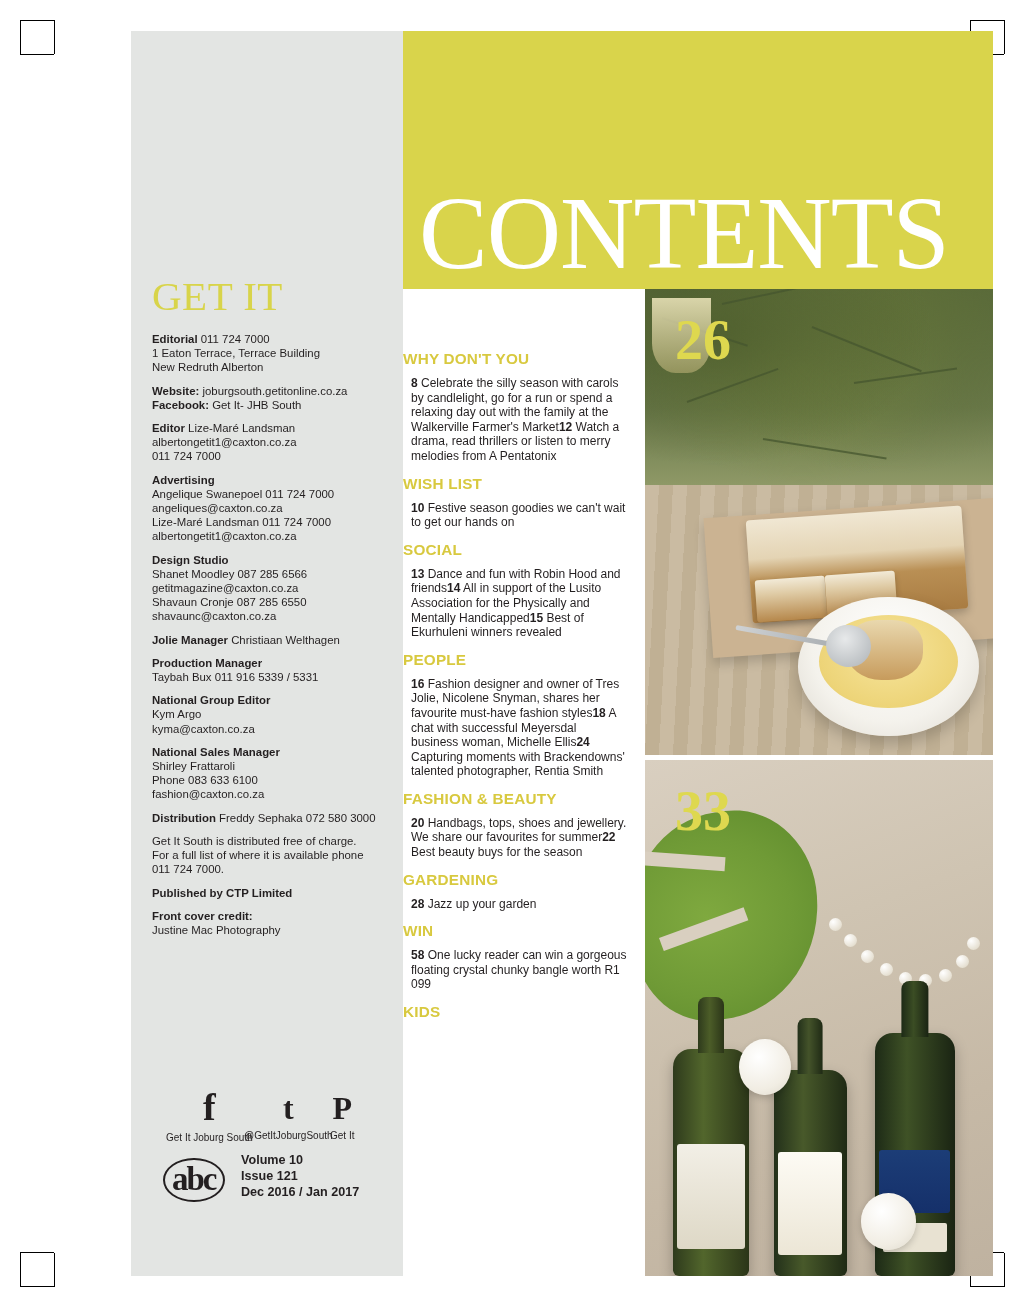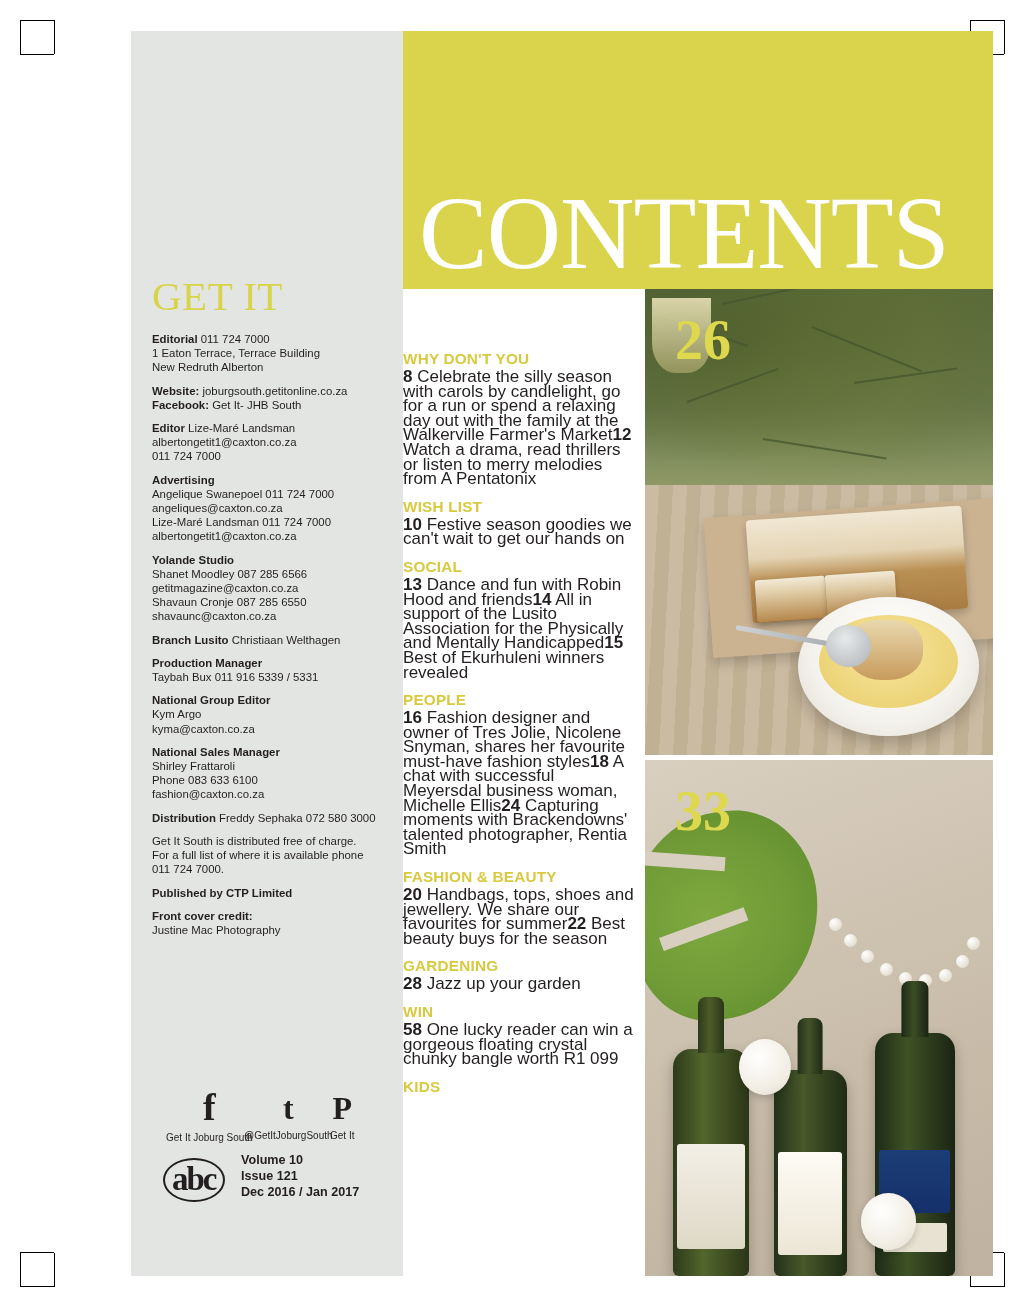--- a/index.html
+++ b/index.html
@@ -155,22 +155,22 @@
   }
   .toc .sec { margin-bottom: 11px; }
   .toc .sec h2 {
     margin: 0 0 2px 0;
     font-size: 15.3px;
     font-weight: bold;
     color: #d8c93f;
     letter-spacing: 0.2px;
   }
   .toc .sec p {
-    margin: 0;
-    font-size: 17px;
+    margin: 8px;
+    font-size: 12px;
     line-height: 14.6px;
   }
   .toc .sec p b { font-weight: bold; }
 
   
   .photo {
     position: absolute;
     overflow: hidden;
   }
   .photo-food {
@@ -399,30 +399,30 @@
 
     <div class="blk">
       <b>Advertising</b><br>
       <span>Angelique Swanepoel 011 724 7000</span><br>
       <span>angeliques@caxton.co.za</span><br>
       <span>Lize-Maré Landsman 011 724 7000</span><br>
       <span>albertongetit1@caxton.co.za</span>
     </div>
 
     <div class="blk">
-      <b>Yolande Studio</b><br>
+      <b>Design Studio</b><br>
       <span>Shanet Moodley 087 285 6566</span><br>
       <span>getitmagazine@caxton.co.za</span><br>
       <span>Shavaun Cronje 087 285 6550</span><br>
       <span>shavaunc@caxton.co.za</span>
     </div>
 
 
     <div class="blk">
-      <b>Branch Lusito</b><span> Christiaan Welthagen</span>
+      <b>Jolie Manager</b><span> Christiaan Welthagen</span>
     </div>
 
     <div class="blk">
       <b>Production Manager</b><br>
       <span>Taybah Bux 011 916 5339 / 5331</span>
     </div>
 
     <div class="blk">
       <b>National Group Editor</b><br>
       <span>Kym Argo</span><br>

